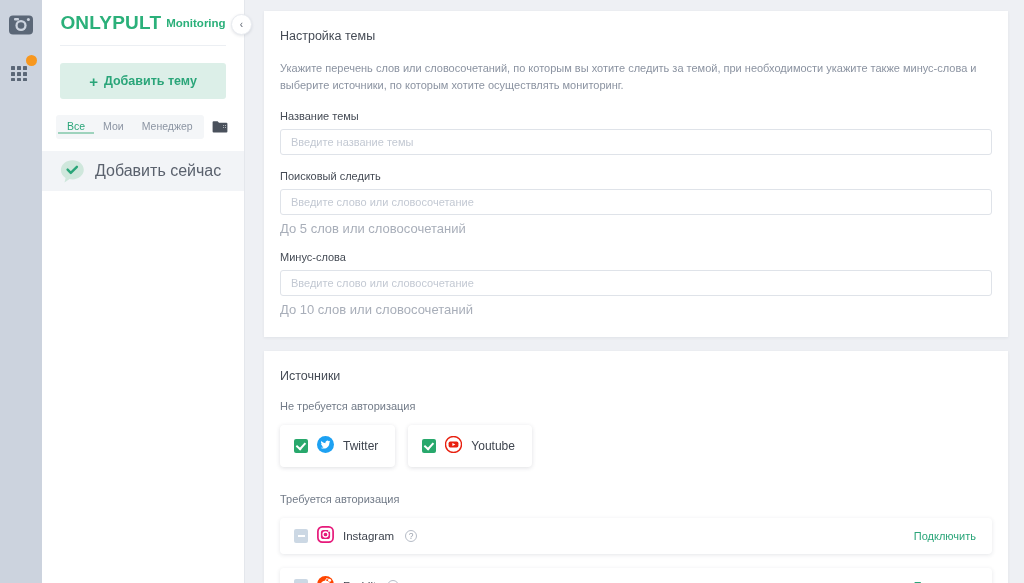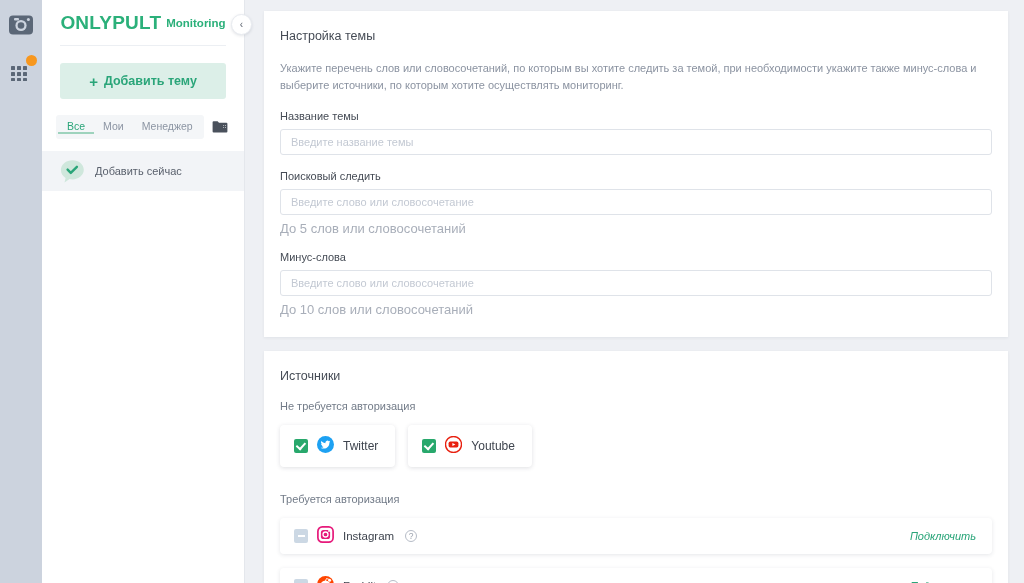--- a/index.html
+++ b/index.html
@@ -79,21 +79,21 @@
 
   .topic-item {
     margin-top: 12px; height: 40px;
     background: #f2f4f7;
     display: flex; align-items: center; gap: 10px;
     padding-left: 18px; cursor: pointer;
   }
   .topic-avatar {
     width: 25px; height: 25px; position: relative; flex: 0 0 25px;
   }
-  .topic-label { font-size: 11px; color: #5a616d; }
+  .topic-label { font-size: 16px; color: #5a616d; }
 
   
   .collapse-btn {
     position: absolute; left: 189px; top: 14px;
     width: 21px; height: 21px; border-radius: 50%;
     background: #fff; border: 1px solid #e7eaef;
     box-shadow: 0 1px 3px rgba(40,50,70,.13);
     display: flex; align-items: center; justify-content: center;
     cursor: pointer; z-index: 7; color: #5a616d; font-size: 10px;
   }
@@ -164,21 +164,21 @@
   }
   .auth-left { display: flex; align-items: center; gap: 9px; }
   .auth-label { font-size: 11.5px; color: #3e444e; }
   .help-icon {
     width: 12px; height: 12px; border-radius: 50%;
     border: 1px solid #b6bcc7; color: #9aa1ad;
     font-size: 8.5px; display: flex; align-items: center; justify-content: center;
     cursor: pointer; margin-left: 2px;
   }
   .connect-link {
-    font-size: 11px; color: #2aa579; cursor: pointer; font-style: italic;
+    font-size: 11px; color: #2aa579; cursor: pointer;
   }
   .auth-block { margin-top: 4px; }
 
   
   .main::-webkit-scrollbar { width: 8px; }
   .main::-webkit-scrollbar-thumb { background: #cfd5de; border-radius: 4px; }
   .main::-webkit-scrollbar-track { background: #eef0f4; }
 </style>
 </head>
 <body>

